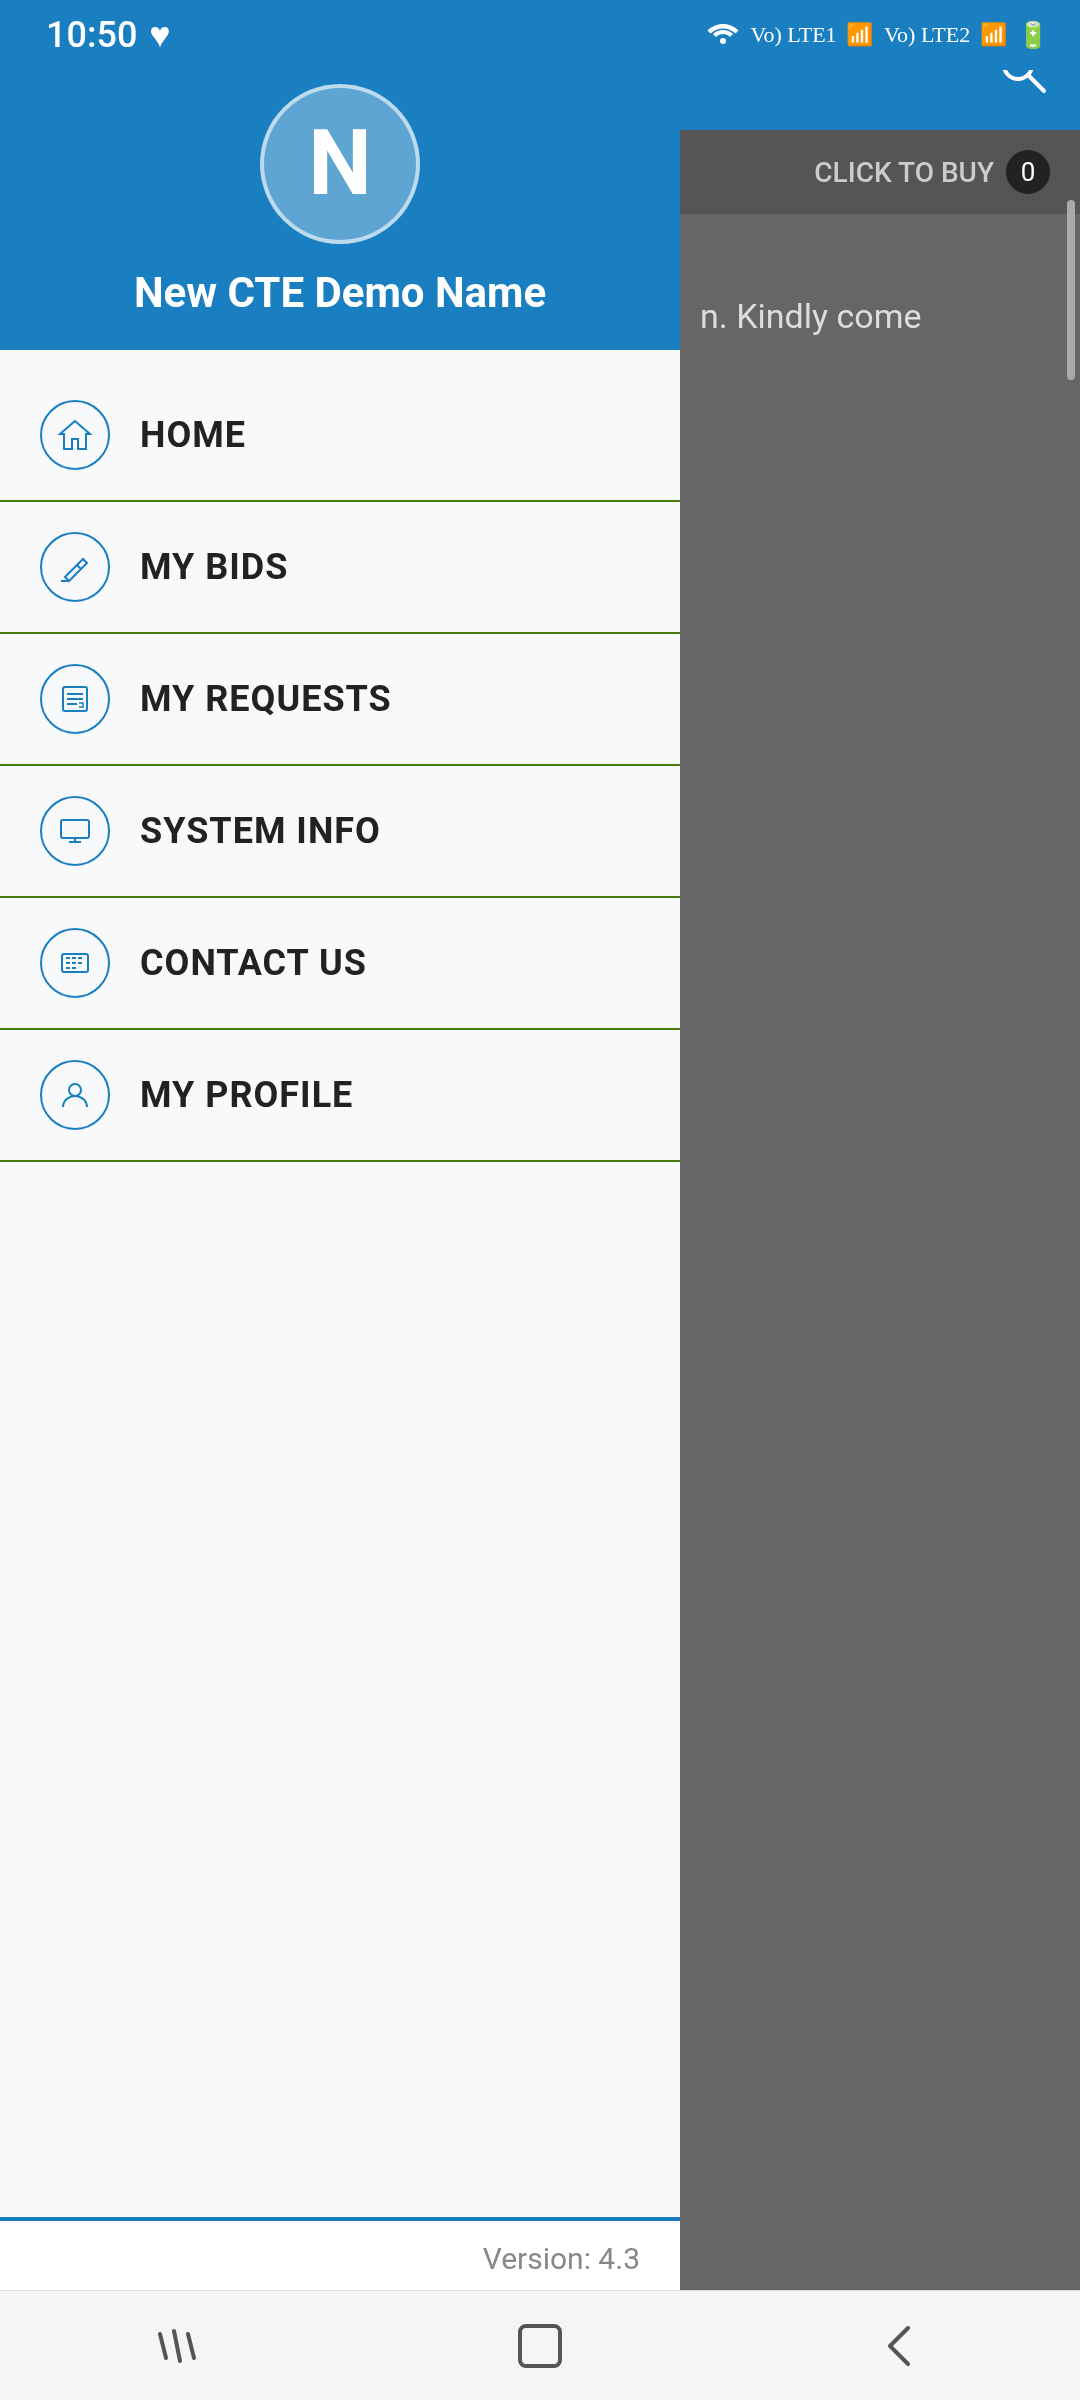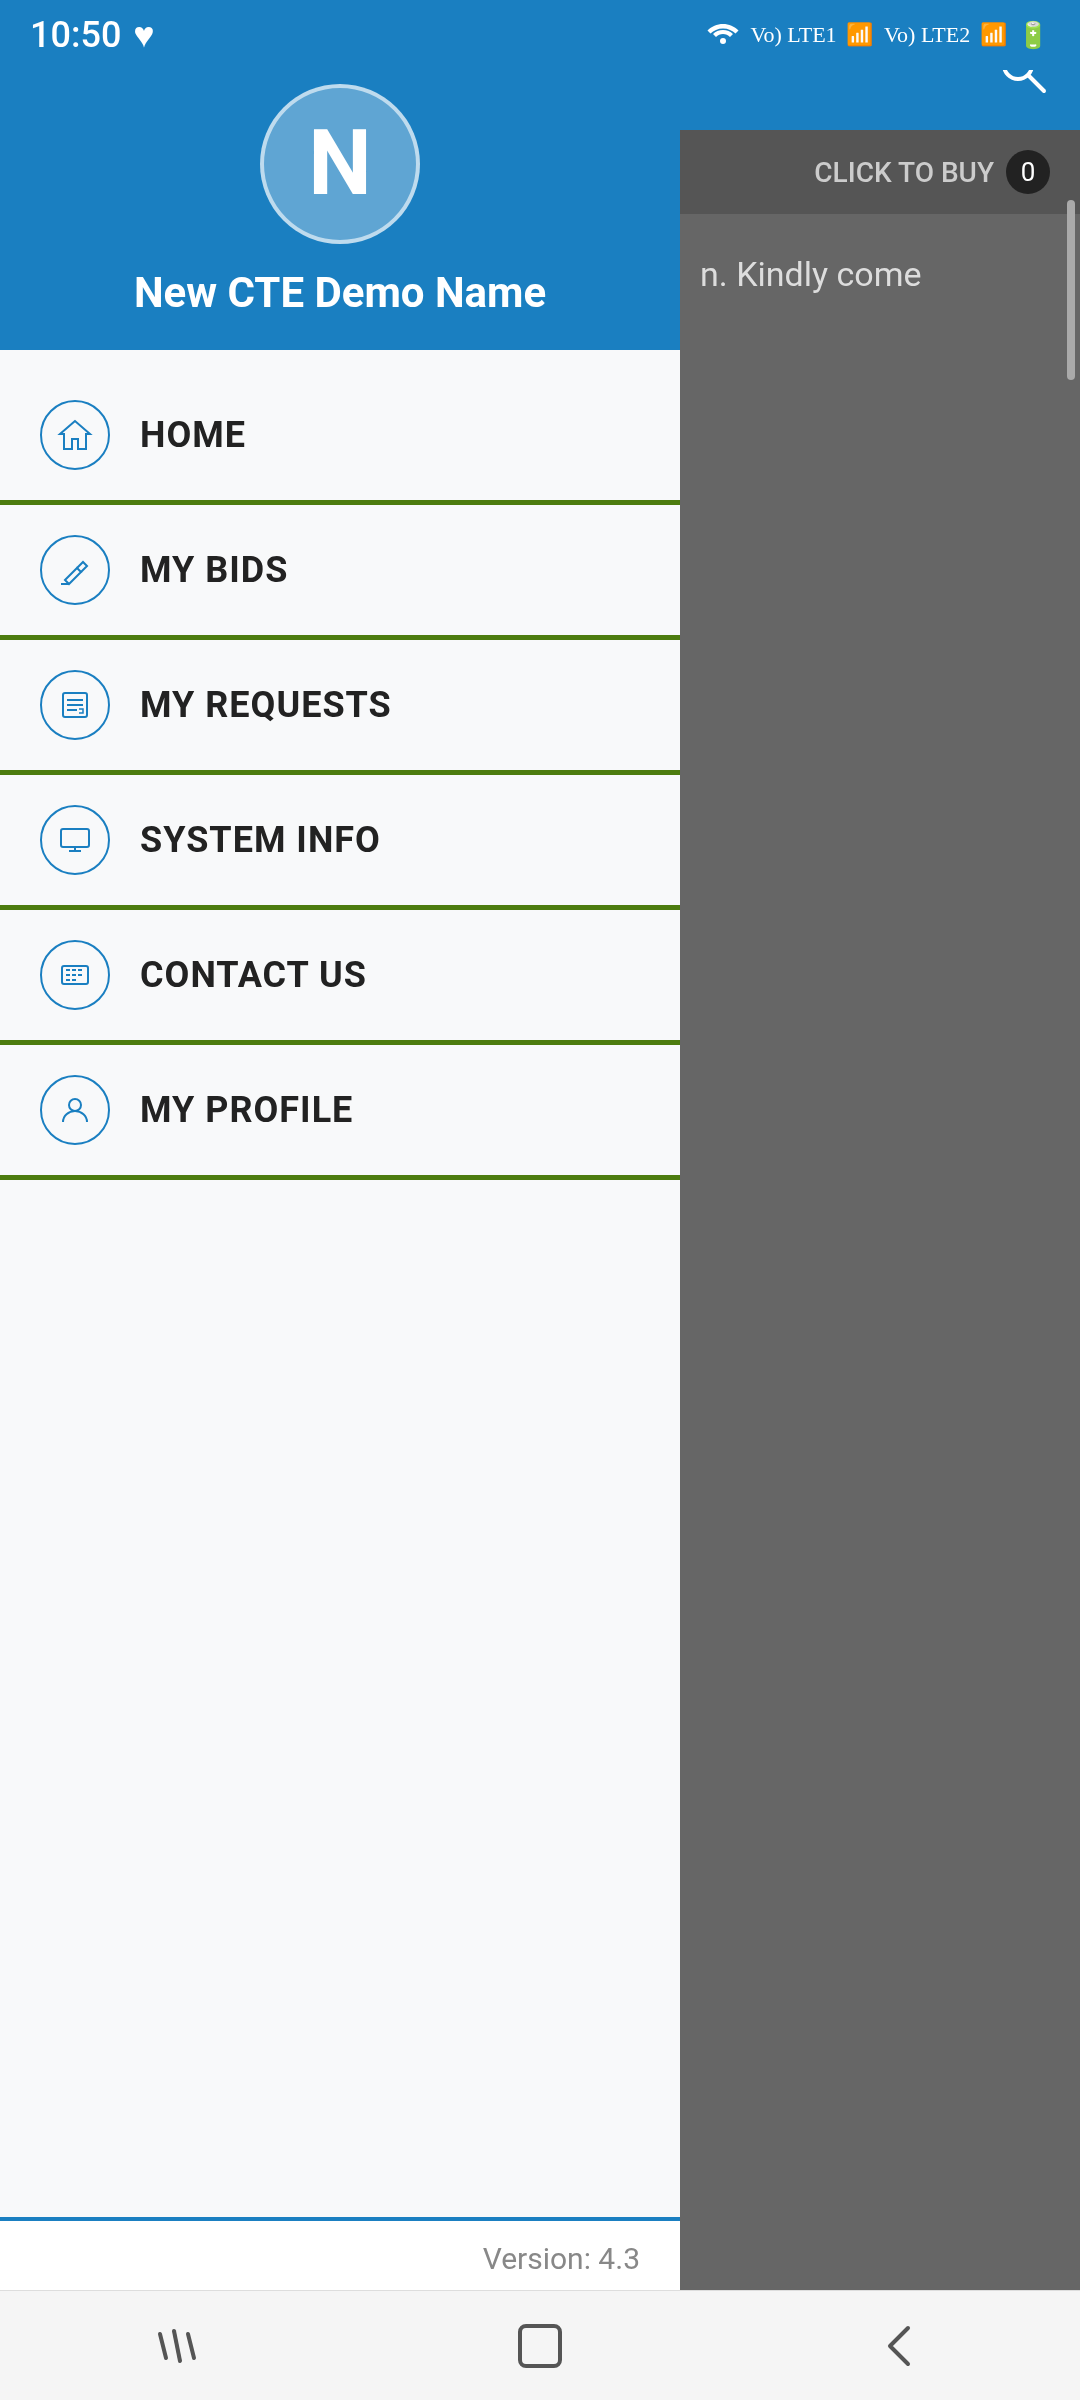--- a/index.html
+++ b/index.html
@@ -11,21 +11,21 @@
       font-family: 'Roboto', Arial, sans-serif;
       overflow: hidden;
       position: relative;
       background: #666;
     }
 
     
     .status-bar {
       position: absolute;
       top: 0;
-      left: 0;
+      left: 16px;
       right: 0;
       height: 70px;
       background: #1a7fc1;
       display: flex;
       align-items: center;
       justify-content: space-between;
       padding: 0 30px;
       z-index: 100;
     }
 
@@ -111,20 +111,21 @@
       font-size: 26px;
       margin-left: 12px;
     }
 
     .main-body {
       flex: 1;
       background: #666;
       display: flex;
       align-items: flex-start;
       padding: 40px 20px;
+      margin-top: 42px;
     }
 
     .kindly-text {
       color: #ddd;
       font-size: 34px;
     }
 
     
     .drawer {
       position: absolute;
@@ -177,21 +178,21 @@
       background: #f8f9fa;
       padding: 20px 0;
       overflow-y: auto;
     }
 
     .menu-item {
       display: flex;
       align-items: center;
       padding: 30px 40px;
       cursor: pointer;
-      border-bottom: 5px solid #4d7c0f;
+      border-bottom: 2px solid #4d7c0f;
     }
 
     .menu-icon-circle {
       width: 70px;
       height: 70px;
       border-radius: 50%;
       border: 2px solid #1a7fc1;
       display: flex;
       align-items: center;
       justify-content: center;

